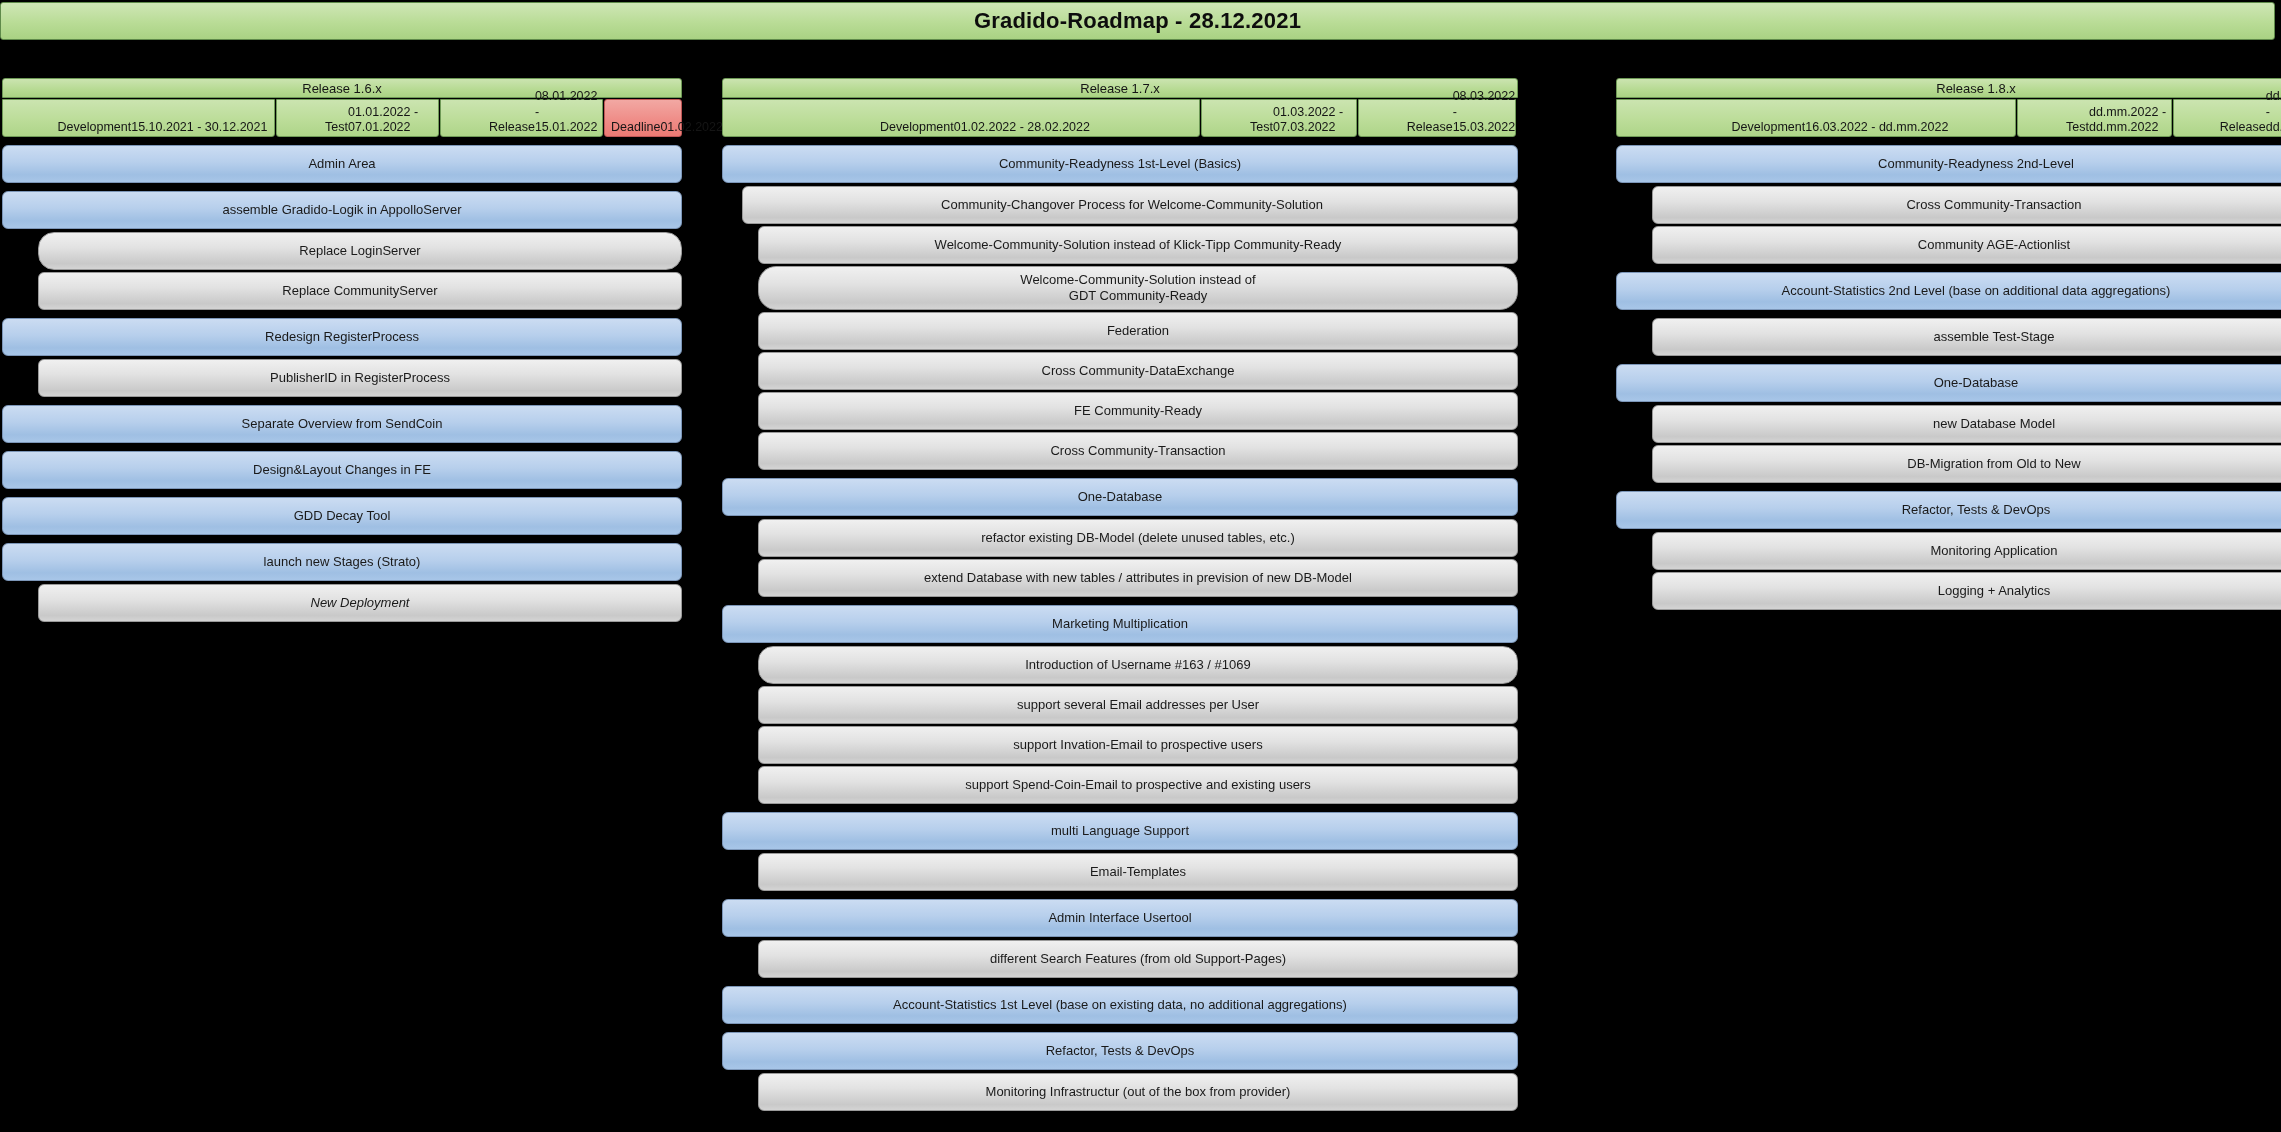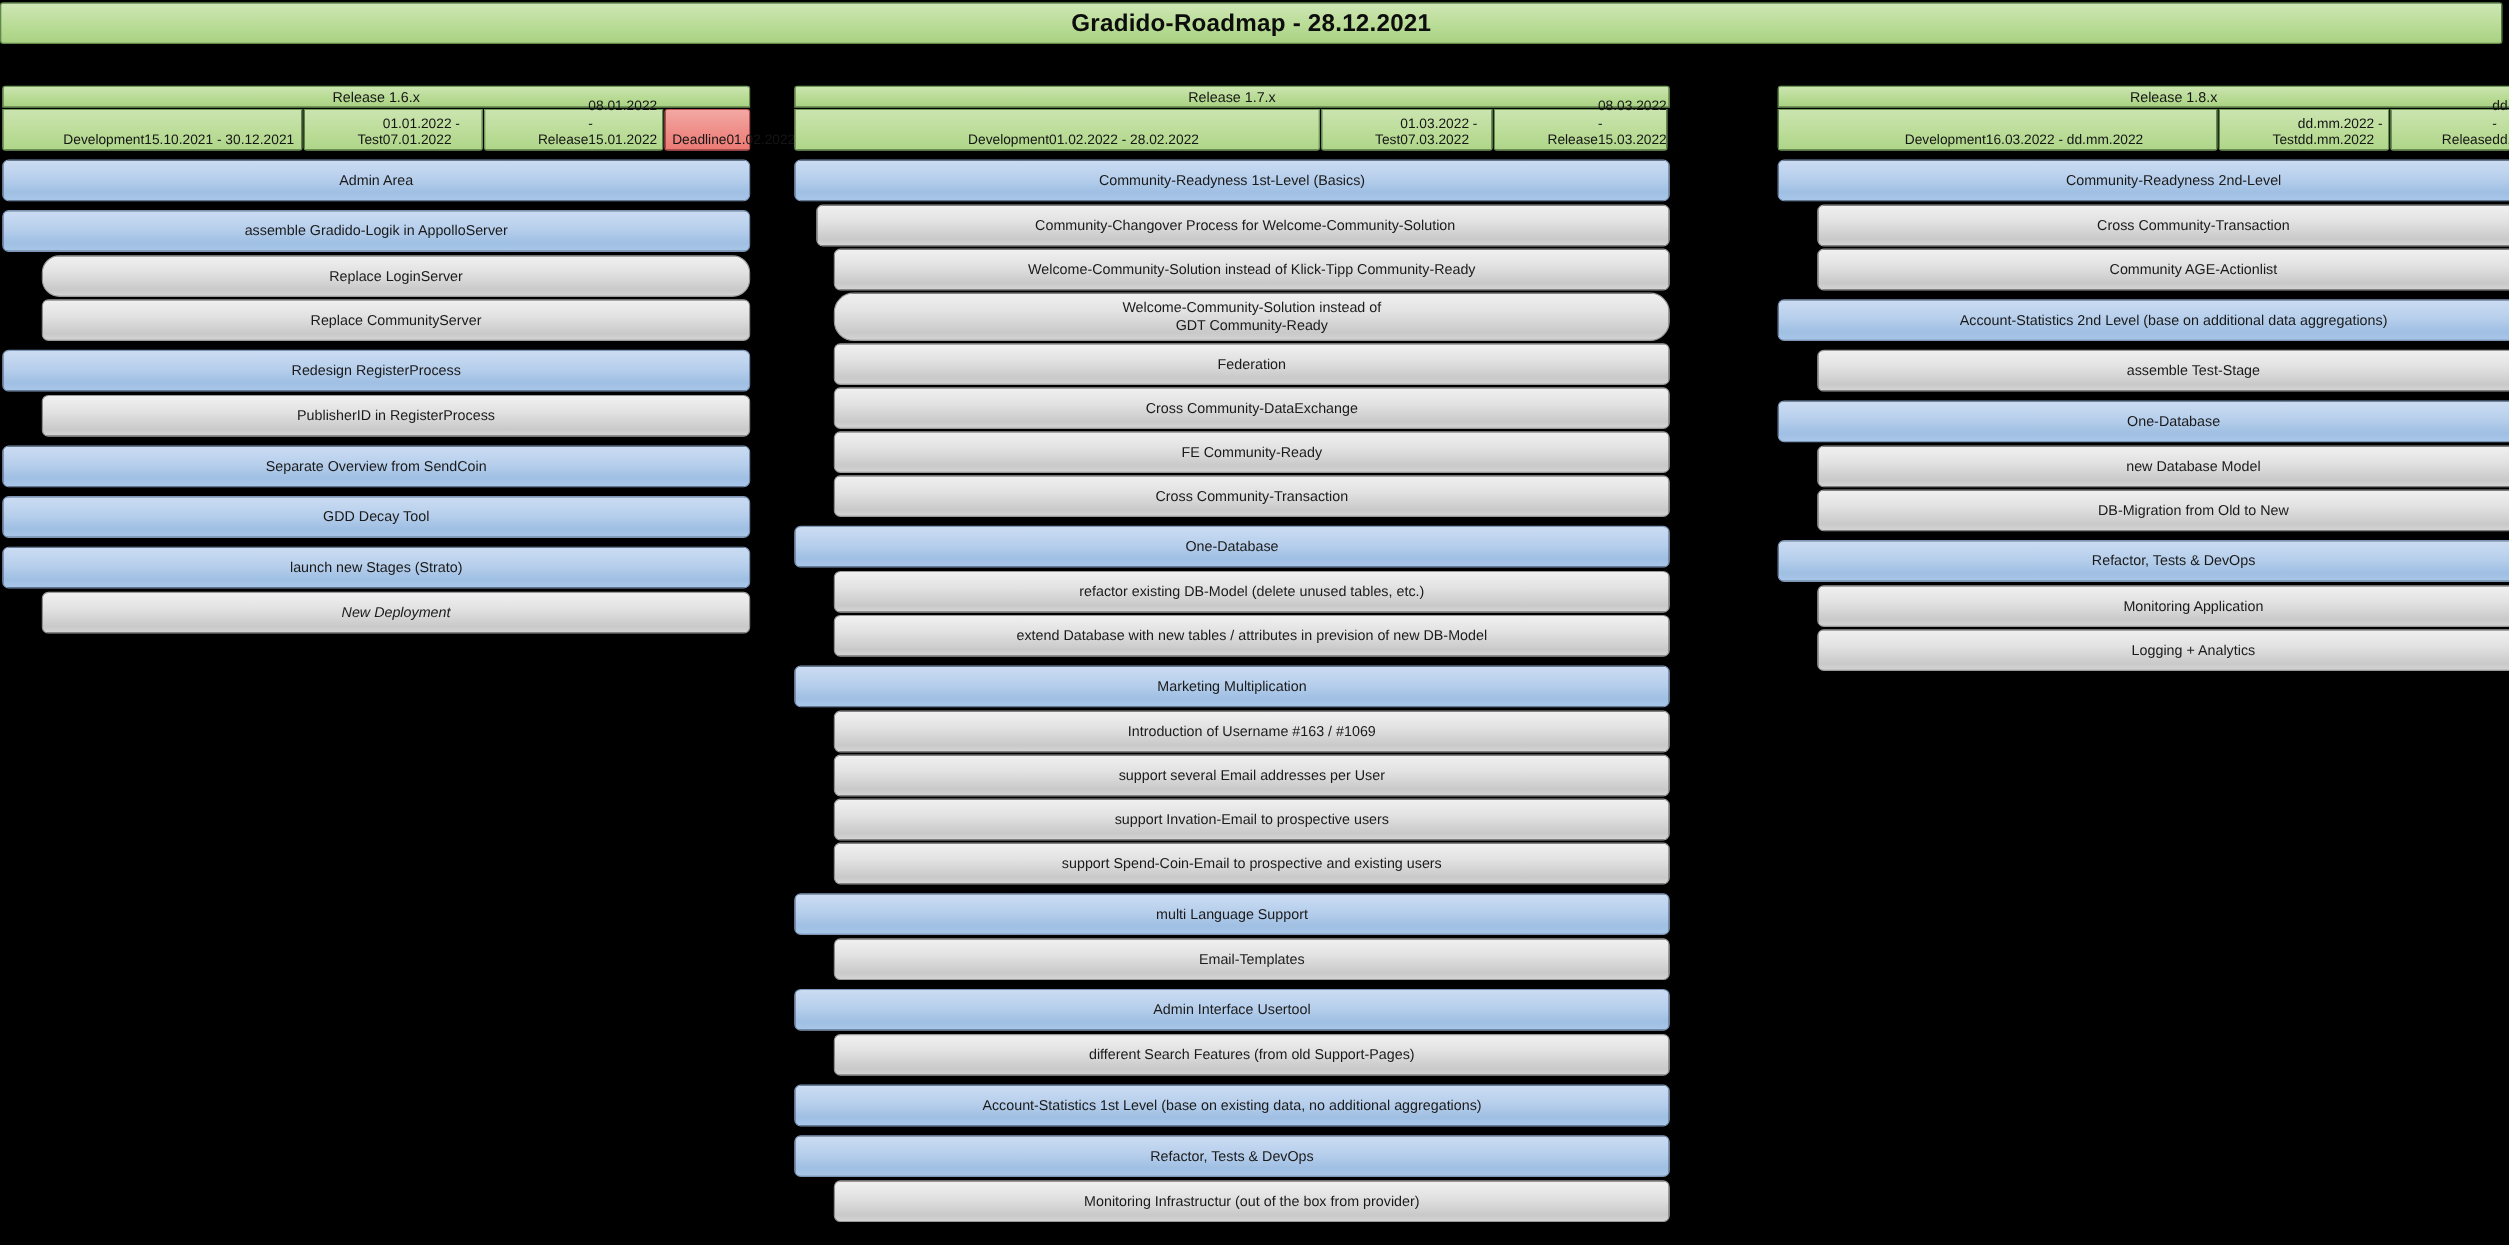--- a/index.html
+++ b/index.html
@@ -177,20 +177,25 @@
           <span class="label">PublisherID in RegisterProcess</span>
         </div>
       </div>
       <div class="group">
         <div class="task level0">
           <span class="label">Separate Overview from SendCoin</span>
         </div>
       </div>
       <div class="group">
         <div class="task level0">
+          <span class="label">Design&amp;Layout Changes in FE</span>
+        </div>
+      </div>
+      <div class="group">
+        <div class="task level0">
           <span class="label">GDD Decay Tool</span>
         </div>
       </div>
       <div class="group">
         <div class="task level0">
           <span class="label">launch new Stages (Strato)</span>
         </div>
         <div class="task level1" style="margin-left: 36px; font-style: italic;">
           <span class="label">New Deployment</span>
         </div>
@@ -251,21 +256,21 @@
           <span class="label">refactor existing DB-Model (delete unused tables, etc.)</span>
         </div>
         <div class="task level1" style="margin-left: 36px;">
           <span class="label">extend Database with new tables / attributes in prevision of new DB-Model</span>
         </div>
       </div>
       <div class="group">
         <div class="task level0">
           <span class="label">Marketing Multiplication</span>
         </div>
-        <div class="task level1" style="margin-left: 36px;">
+        <div class="task level1" style="margin-left: 36px; border-radius: 15px;">
           <span class="label">Introduction of Username #163 / #1069</span>
         </div>
         <div class="task level1" style="margin-left: 36px;">
           <span class="label">support several Email addresses per User</span>
         </div>
         <div class="task level1" style="margin-left: 36px;">
           <span class="label">support Invation-Email to prospective users</span>
         </div>
         <div class="task level1" style="margin-left: 36px;">
           <span class="label">support Spend-Coin-Email to prospective and existing users</span>

